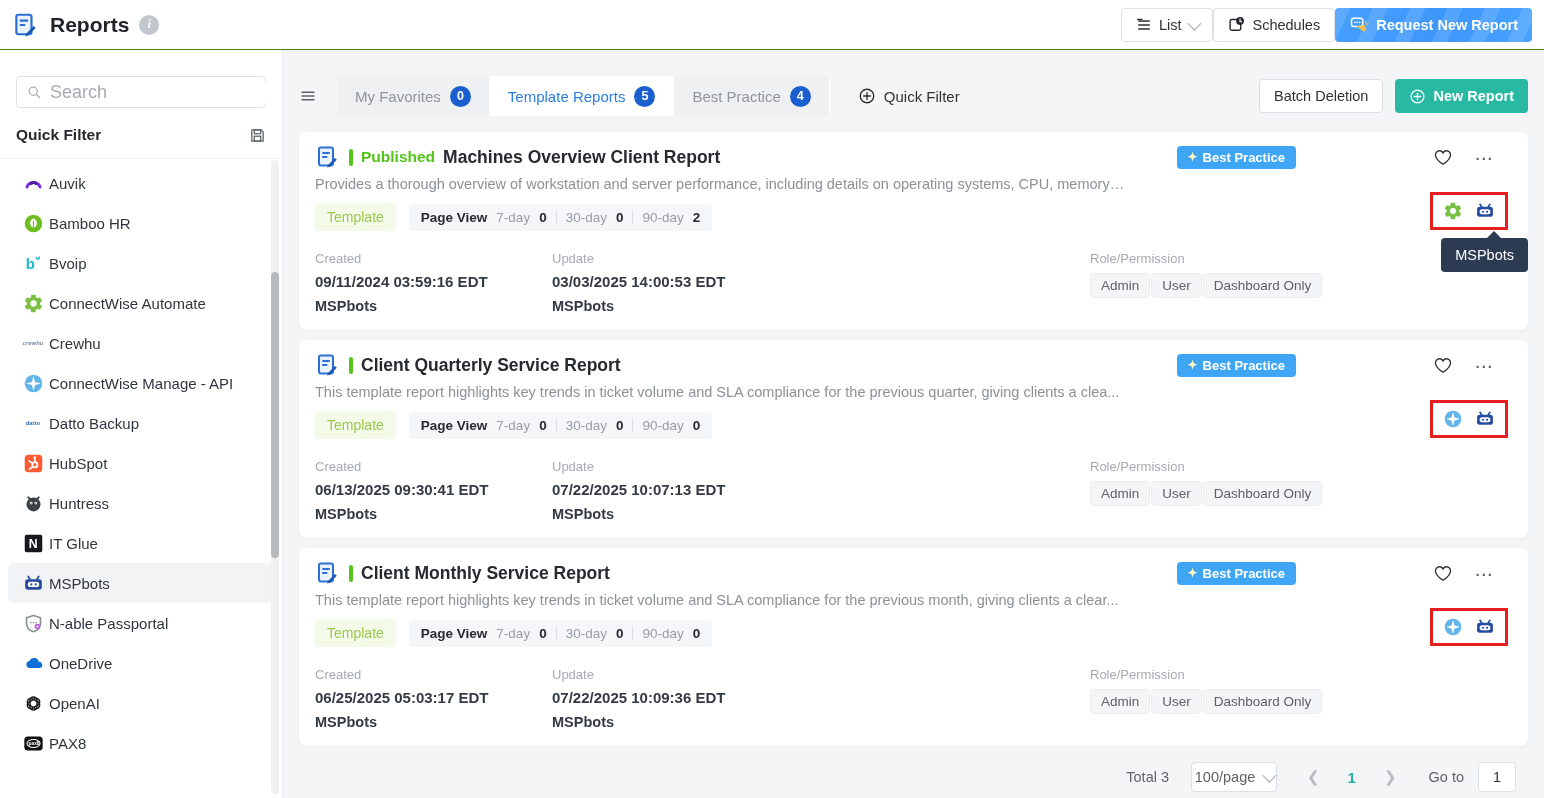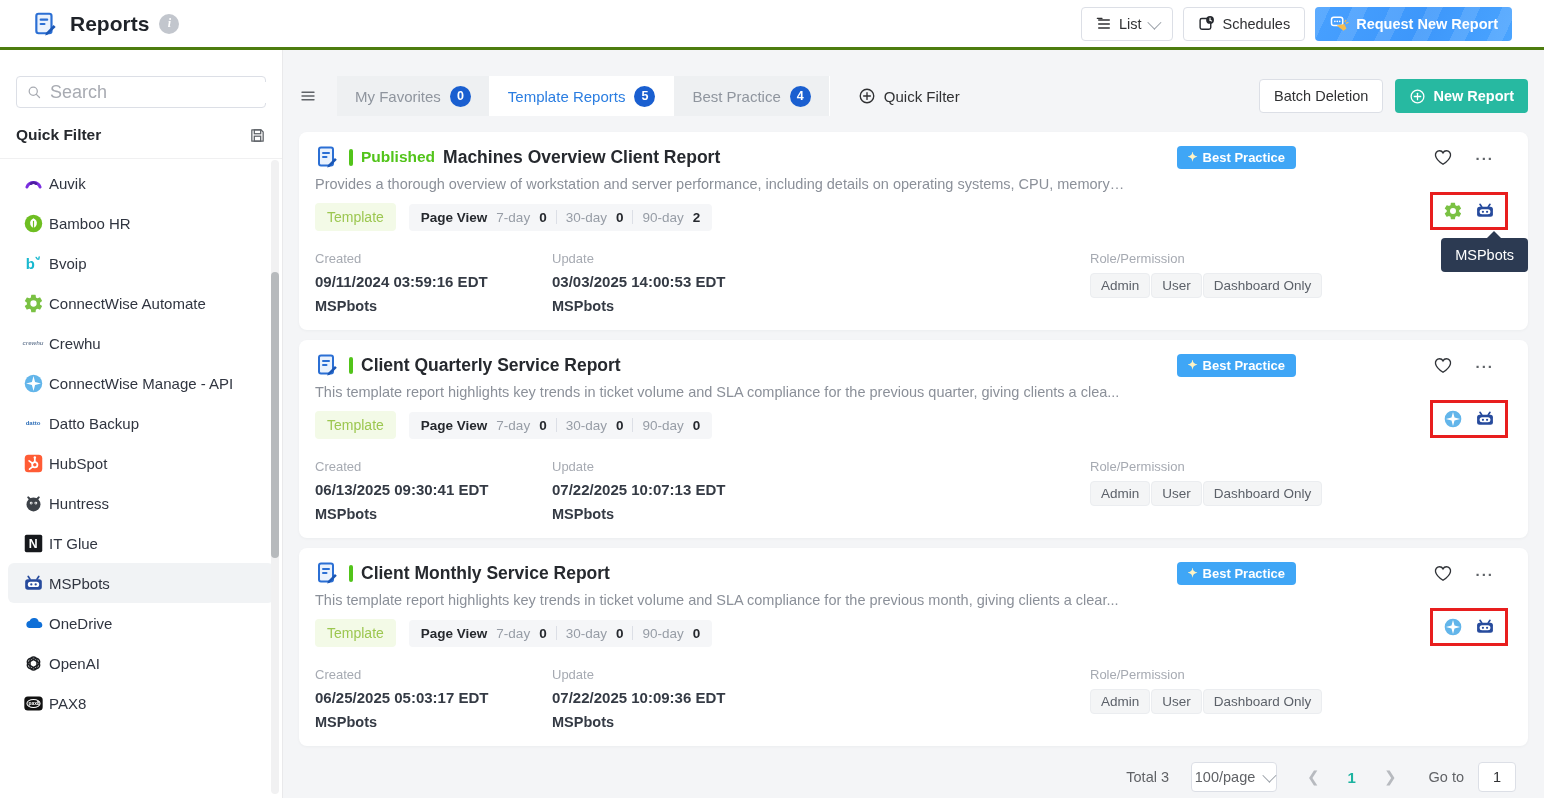--- a/index.html
+++ b/index.html
@@ -1,25 +1,25 @@
 <!DOCTYPE html>
 <html><head>
 <meta charset="utf-8">
 <style>
   * { box-sizing: border-box; margin: 0; padding: 0; }
   html,body { width:1544px; height:798px; overflow:hidden; }
   body { font-family:"Liberation Sans", sans-serif; background:#f4f5f7; color:#303133; }
 
   
-  .header { height:50px; background:#fff; border-bottom:3px solid #4d7c0f;
-    display:flex; align-items:center; padding:0 32px; }
+  .header { height:50px; background:#fff; border-bottom:1px solid #4d7c0f;
+    display:flex; align-items:center; padding:0 12px; }
   .header .app-title { font-size:21px; font-weight:700; color:#1f2329; margin:0 10px 0 12px; }
   .info-badge { width:20px; height:20px; border-radius:50%; background:#c2c6cd; color:#fff;
     font-size:12px; font-weight:700; display:flex; align-items:center; justify-content:center; font-family:"Liberation Serif",serif; font-style:italic;}
-  .header-right { margin-left:auto; display:flex; align-items:center; gap:10px; }
+  .header-right { margin-left:auto; display:flex; align-items:center; }
   .btn { height:34px; border:1px solid #dcdfe6; background:#fff; border-radius:4px;
     display:inline-flex; align-items:center; gap:7px; padding:0 14px; font-size:14.5px; color:#303133; cursor:pointer; }
   .btn-primary { background:linear-gradient(115deg,#47a0ff 0%, #3d97fb 55%, #4aa4ff 100%); border:none; color:#fff; font-weight:700; position:relative; overflow:hidden;}
   .btn-primary::after{content:""; position:absolute; inset:0;
     background:repeating-linear-gradient(115deg, rgba(255,255,255,.12) 0 14px, transparent 14px 34px); border-radius:4px;}
   .btn-primary > * { position:relative; z-index:1; }
   .chev { width:10px; height:10px; border-right:1.6px solid #9aa0a8; border-bottom:1.6px solid #9aa0a8;
     transform:rotate(45deg) translateY(-2px); display:inline-block; }
 
   
@@ -284,20 +284,33 @@
         <rect x="5.5" y="10" width="13" height="6" rx="3" fill="#fff"></rect>
         <circle cx="9.5" cy="13" r="1.3" fill="#274b9d"></circle>
               <circle cx="14.5" cy="13" r="1.3" fill="#274b9d"></circle>
             </svg>
           </span>
           <span class="s-label">MSPbots</span>
         </div>
         <div class="side-item">
           <span class="s-icon">
             <svg width="21" height="21" viewBox="0 0 24 24" xmlns="http://www.w3.org/2000/svg">
+              <path d="M12 2.8l8 2.6v6c0 5-3.4 8.6-8 10-4.6-1.4-8-5-8-10v-6z" fill="none" stroke="#8a8f98" stroke-width="1.9" stroke-linejoin="round"></path>
+        <circle cx="9" cy="11" r=".9" fill="#8a8f98"></circle>
+              <circle cx="12" cy="11" r=".9" fill="#8a8f98"></circle>
+              <circle cx="15" cy="11" r=".9" fill="#8a8f98"></circle>
+        <circle cx="16.5" cy="15.5" r="3.2" fill="#c05ce0"></circle>
+              <circle cx="16.5" cy="15.5" r="1.2" fill="#fff"></circle>
+            </svg>
+          </span>
+          <span class="s-label">N-able Passportal</span>
+        </div>
+        <div class="side-item">
+          <span class="s-icon">
+            <svg width="21" height="21" viewBox="0 0 24 24" xmlns="http://www.w3.org/2000/svg">
               <path d="M7 17a4 4 0 0 1 .5-7.9A5.5 5.5 0 0 1 18 10a3.5 3.5 0 0 1 1 7z" fill="#0f6fd7"></path>
             </svg>
           </span>
           <span class="s-label">OneDrive</span>
         </div>
         <div class="side-item">
           <span class="s-icon">
             <svg width="21" height="21" viewBox="0 0 24 24" xmlns="http://www.w3.org/2000/svg">
               <g stroke="#1b1d21" stroke-width="1.7" fill="none" stroke-linecap="round">
         <path d="M12 4.5a4 4 0 0 1 4 4v7a4 4 0 0 1-8 0v-7a4 4 0 0 1 4-4z" transform="rotate(0 12 12)"></path>

